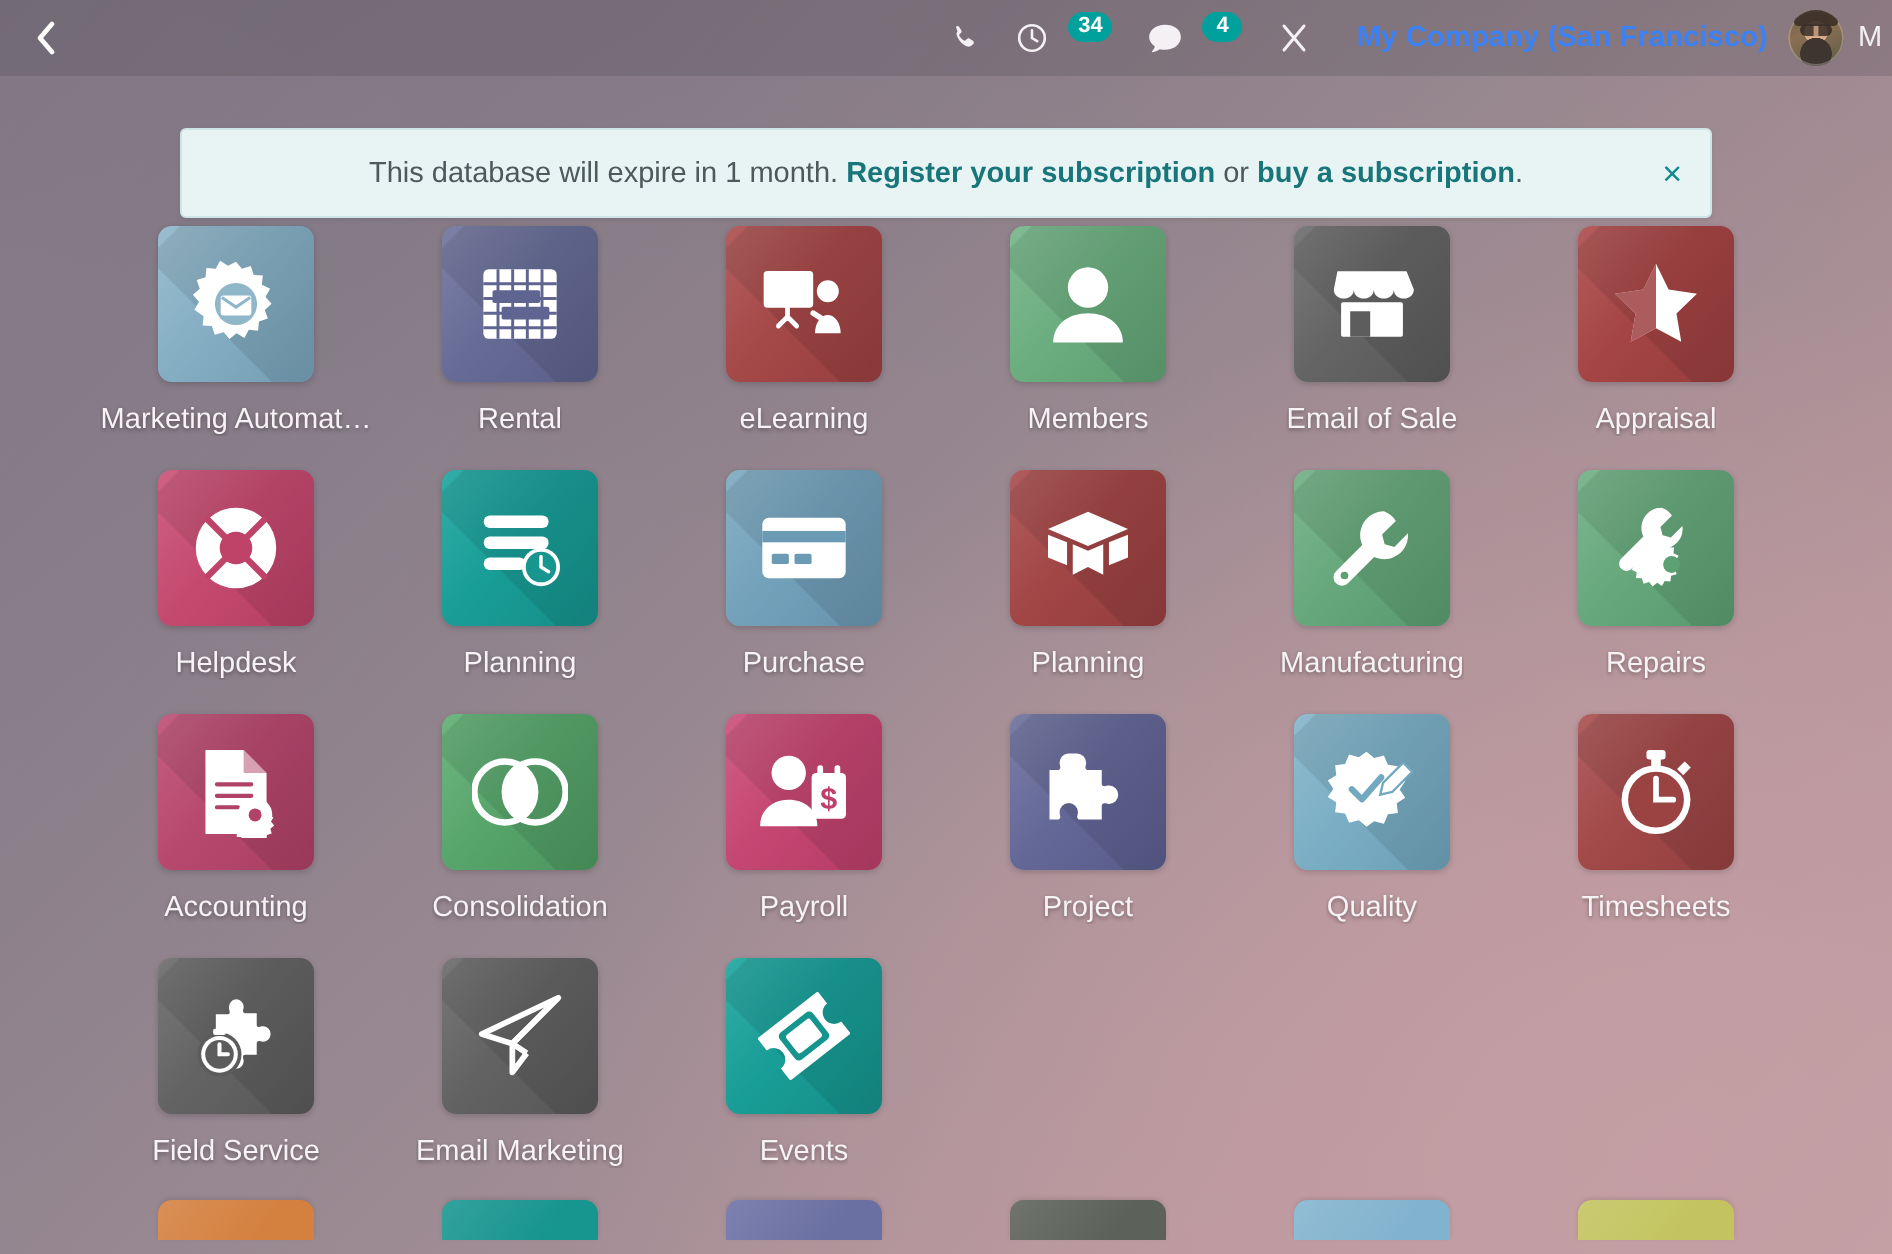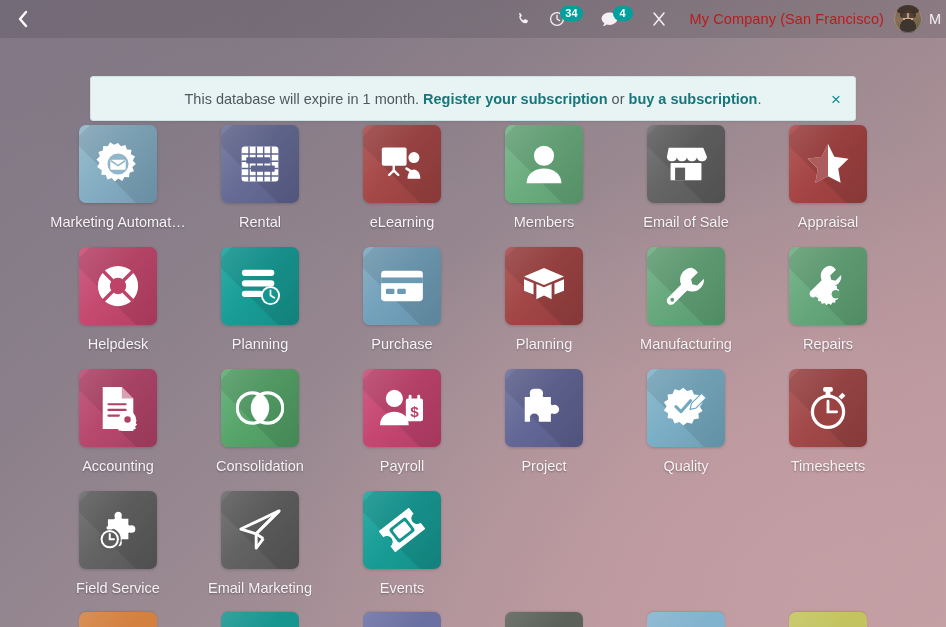--- a/index.html
+++ b/index.html
@@ -44,20 +44,21 @@
     display:flex; align-items:center; gap:0px;
     height:100%;
   }
   .nav-item{
     display:flex; align-items:center;
     height:38px;
     padding:0 9px;
     position:relative;
     cursor:pointer;
     color:#f4f0f4;
+    gap:15px;
   }
   .nav-item svg{ display:block; }
   .badge{
     display:inline-block;
     background:#00a09d;
     color:#fff;
     font-size:11px;
     line-height:15px;
     font-weight:bold;
     border-radius:9px;
@@ -65,23 +66,24 @@
     margin-left:-5px;
     position:relative;
     top:-6px;
     min-width:20px;
     text-align:center;
   }
   .company-name{
     font-size:14.5px;
     padding:0 10px 0 14px;
     white-space:nowrap;
-    color:#b91c1c;
+    color:#3b82f6;
     cursor:pointer;
     letter-spacing:.1px;
+    font-weight:bold;
   }
   .user-menu{
     display:flex; align-items:center; gap:7px;
     padding-right:2px;
     cursor:pointer;
     overflow:hidden;
     max-width:48px;
   }
   .avatar{
     width:28px;height:28px;border-radius:50%;
@@ -106,21 +108,20 @@
   }
   .user-name{
     font-size:14.5px; white-space:nowrap; color:#f4eff3;
   }
 
   
   .banner-wrap{
     position:relative; z-index:4;
     display:flex; justify-content:center;
     padding-top:26px;
-    margin-top:12px;
   }
   .banner{
     width:766px; height:45px;
     background:#e8f3f4;
     border:1px solid #cfe4e6;
     border-radius:3px;
     display:flex; align-items:center; justify-content:center;
     position:relative;
     box-shadow:0 1px 2px rgba(0,0,0,.08);
   }

